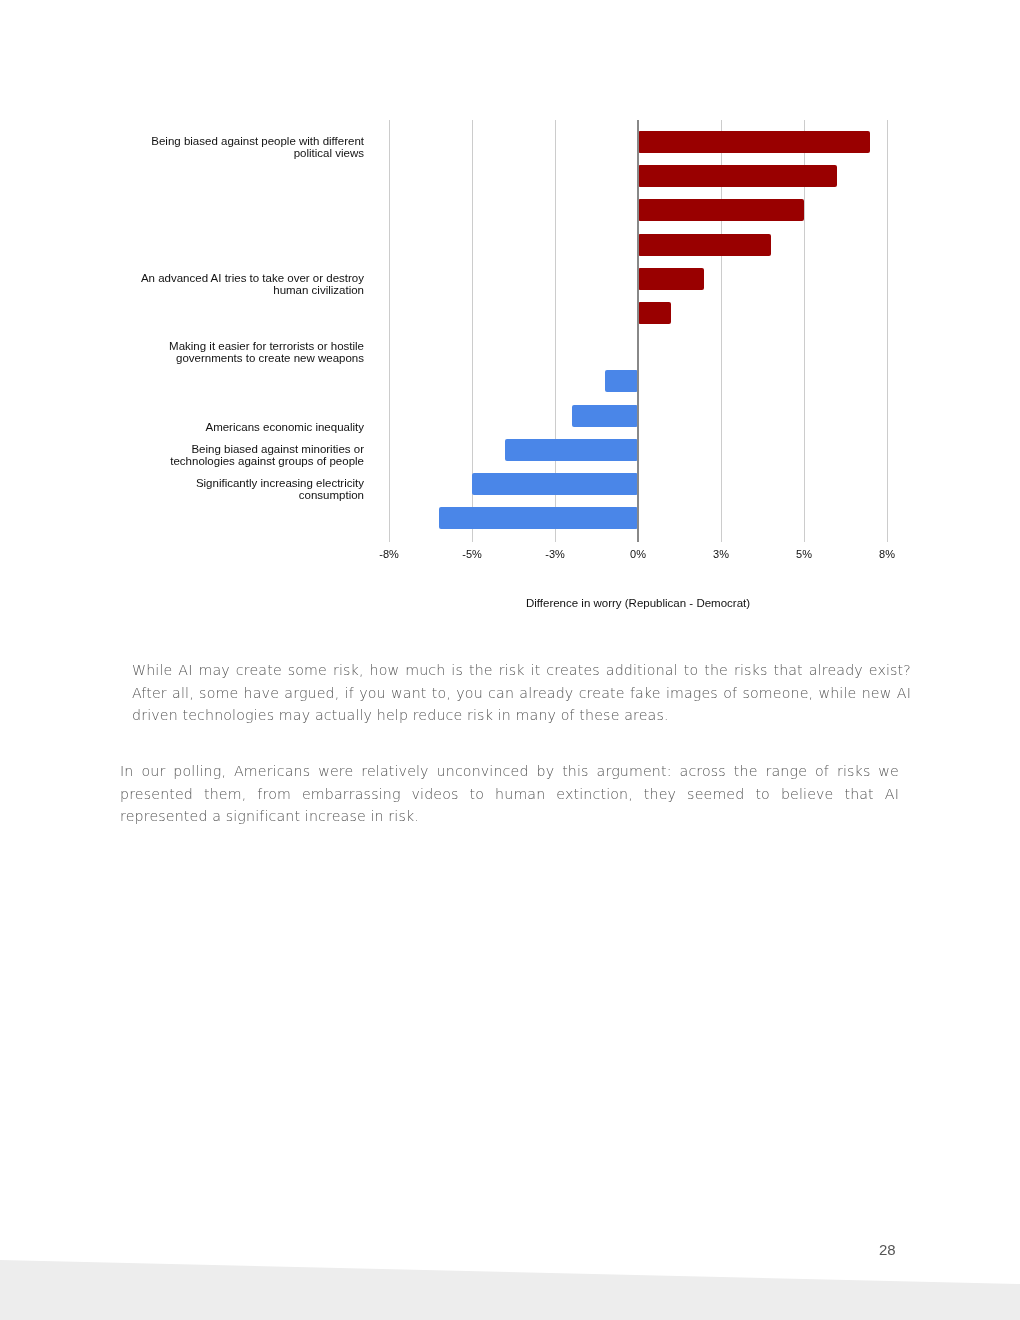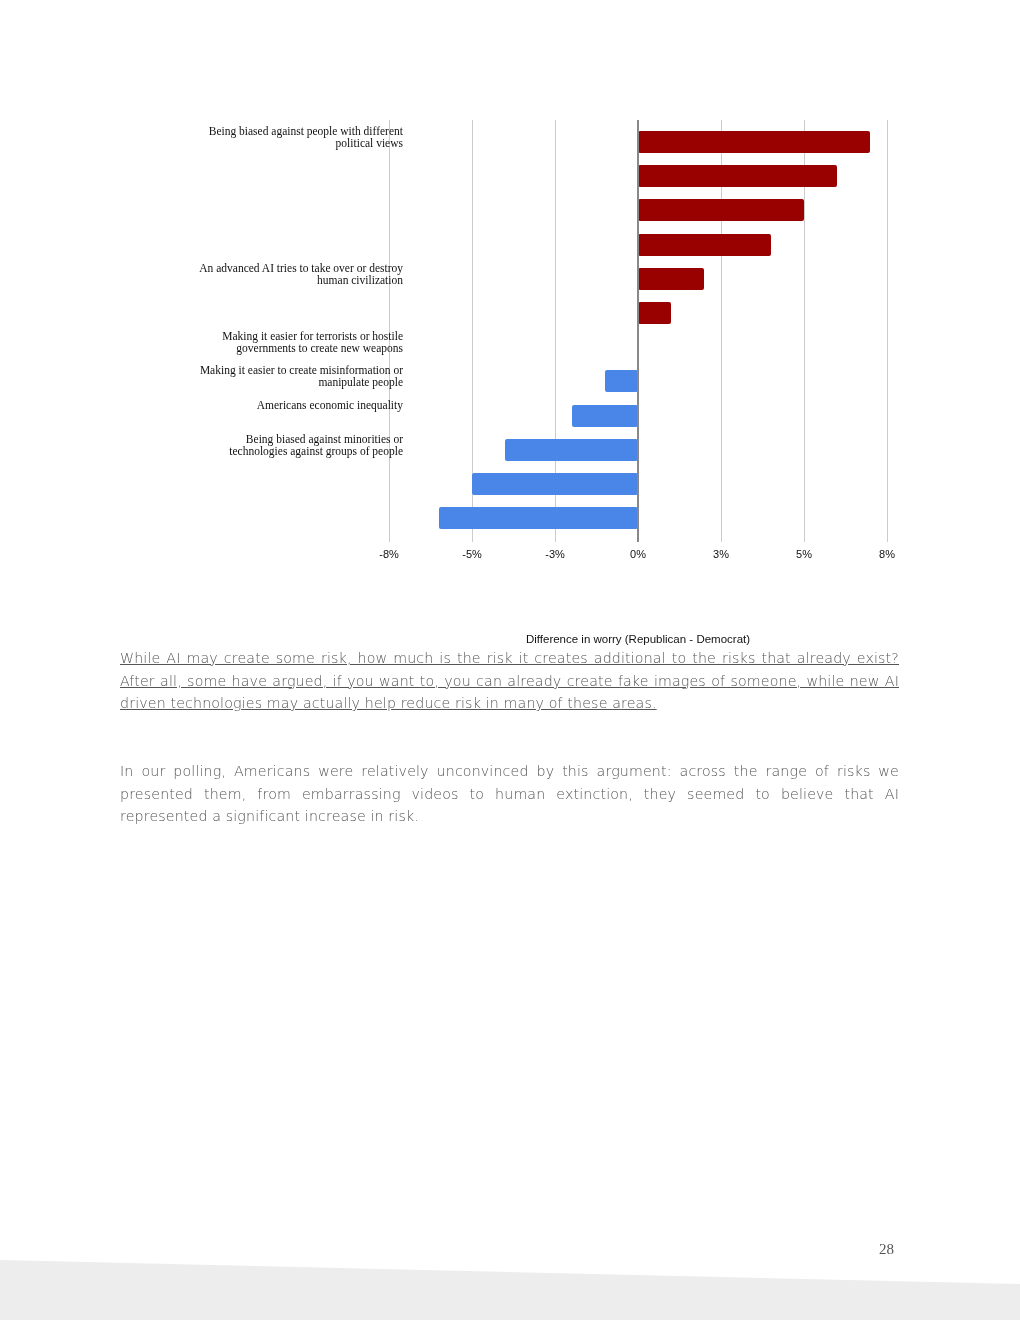--- a/index.html
+++ b/index.html
@@ -4,33 +4,33 @@
 <style>
   html, body { margin: 0; padding: 0; }
   body {
     width: 1020px; height: 1320px; position: relative; overflow: hidden;
     background: #ffffff; font-family: "Liberation Sans", sans-serif; color: #222;
   }
   .chart { position: absolute; left: 0; top: 0; width: 1020px; height: 620px; }
   .grid-line { position: absolute; top: 120px; height: 422px; width: 1px; background: #cccccc; }
   .zero-line { position: absolute; top: 120px; height: 422px; width: 2px; background: #888888; }
   .cat-label {
-    position: absolute; right: 617px; width: 260px; text-align: right;
+    position: absolute; right: 656px; width: 260px; text-align: right;
     font-size: 11.5px; line-height: 12px; color: #111;
-    display: flex; align-items: flex-start; justify-content: flex-end; height: 34px; font-family: Liberation Serif, serif;
+    display: flex; align-items: flex-end; justify-content: flex-end; height: 34px;
   }
   .bar { position: absolute; height: 22px; border-radius: 2px; }
   .tick-label { position: absolute; top: 548px; font-size: 11px; color: #111; width: 40px; margin-left: -20px; text-align: center; }
-  .x-title { position: absolute; top: 597px; left: 638px; transform: translateX(-50%); font-size: 11.5px; color: #111; white-space: nowrap; margin-top: 36px; }
+  .x-title { position: absolute; top: 597px; left: 638px; transform: translateX(-50%); font-size: 11.5px; color: #111; white-space: nowrap; }
   .para {
     position: absolute; left: 120px; width: 779px; font-family: "DejaVu Sans", sans-serif;
     font-size: 14.2px; line-height: 22.6px; color: #555; text-align: justify; font-weight: 300;
     letter-spacing: 0.15px;
   }
-  .page-num { position: absolute; left: 879px; top: 1241px; font-family: Liberation Serif, serif; font-size: 15px; color: #555; }
+  .page-num { position: absolute; left: 879px; top: 1241px; font-family: Liberation Sans, sans-serif; font-size: 15px; color: #555; }
   .footer-band {
     position: absolute; left: 0; right: 0; bottom: 0; height: 60px;
     background: #ededed; clip-path: polygon(0 0, 100% 40%, 100% 100%, 0 100%);
   }
 </style>
 </head>
 <body>
 
 <div class="chart" id="chart">
     <div class="grid-line" style="left: 389px;"></div>
@@ -63,43 +63,43 @@
       </div>
     </div>
     <div class="bar" style="left: 638px; width: 66.4px; top: 267.8px; background: rgb(153, 0, 0);"></div>
     <div class="bar" style="left: 638px; width: 33.2px; top: 302px; background: rgb(153, 0, 0);"></div>
     <div class="cat-label" style="top: 330.2px;">
       <div>
         <div>Making it easier for terrorists or hostile</div>
         <div>governments to create new weapons</div>
       </div>
     </div>
-    <div class="cat-label" style="top: 364.4px;">
-      <div>
-        <div>Making it easier to create misinformation or</div>
-        <div>manipulate people</div>
-      </div>
-    </div>
     <div class="bar" style="left: 604.8px; width: 33.2px; top: 370.4px; background: rgb(74, 134, 232);"></div>
     <div class="cat-label" style="top: 398.6px;">
       <div>
         <div>Americans economic inequality</div>
       </div>
     </div>
     <div class="bar" style="left: 571.6px; width: 66.4px; top: 404.6px; background: rgb(74, 134, 232);"></div>
     <div class="cat-label" style="top: 432.8px;">
       <div>
         <div>Being biased against minorities or</div>
         <div>technologies against groups of people</div>
       </div>
     </div>
     <div class="bar" style="left: 505.2px; width: 132.8px; top: 438.8px; background: rgb(74, 134, 232);"></div>
+    <div class="cat-label" style="top: 467px;">
+      <div>
+        <div>Significantly increasing electricity</div>
+        <div>consumption</div>
+      </div>
+    </div>
     <div class="bar" style="left: 472px; width: 166px; top: 473px; background: rgb(74, 134, 232);"></div>
     <div class="bar" style="left: 438.8px; width: 199.2px; top: 507.2px; background: rgb(74, 134, 232);"></div>
     <div class="zero-line" style="left: 637px;"></div>
     <div class="x-title">Difference in worry (Republican - Democrat)</div>
   </div>
 
-<p class="para" style="top:647px;margin:0;text-decoration:underline;">While AI may create some risk, how much is the risk it creates additional to the risks that already exist? After all, some have argued,  if you want to, you can already create fake images of someone, while new AI driven technologies may actually help reduce risk in many of these areas.</p>
+<p class="para" style="top:647px;margin:12px;">While AI may create some risk, how much is the risk it creates additional to the risks that already exist? After all, some have argued,  if you want to, you can already create fake images of someone, while new AI driven technologies may actually help reduce risk in many of these areas.</p>
 <p class="para" style="top:760px;margin:0;">In our polling, Americans were relatively unconvinced by this argument: across the range of risks we presented them, from embarrassing videos to human extinction, they seemed to believe that AI represented a significant increase in risk.</p>
 
 <div class="page-num">28</div>
 <div class="footer-band"></div>
 
 </body></html>

